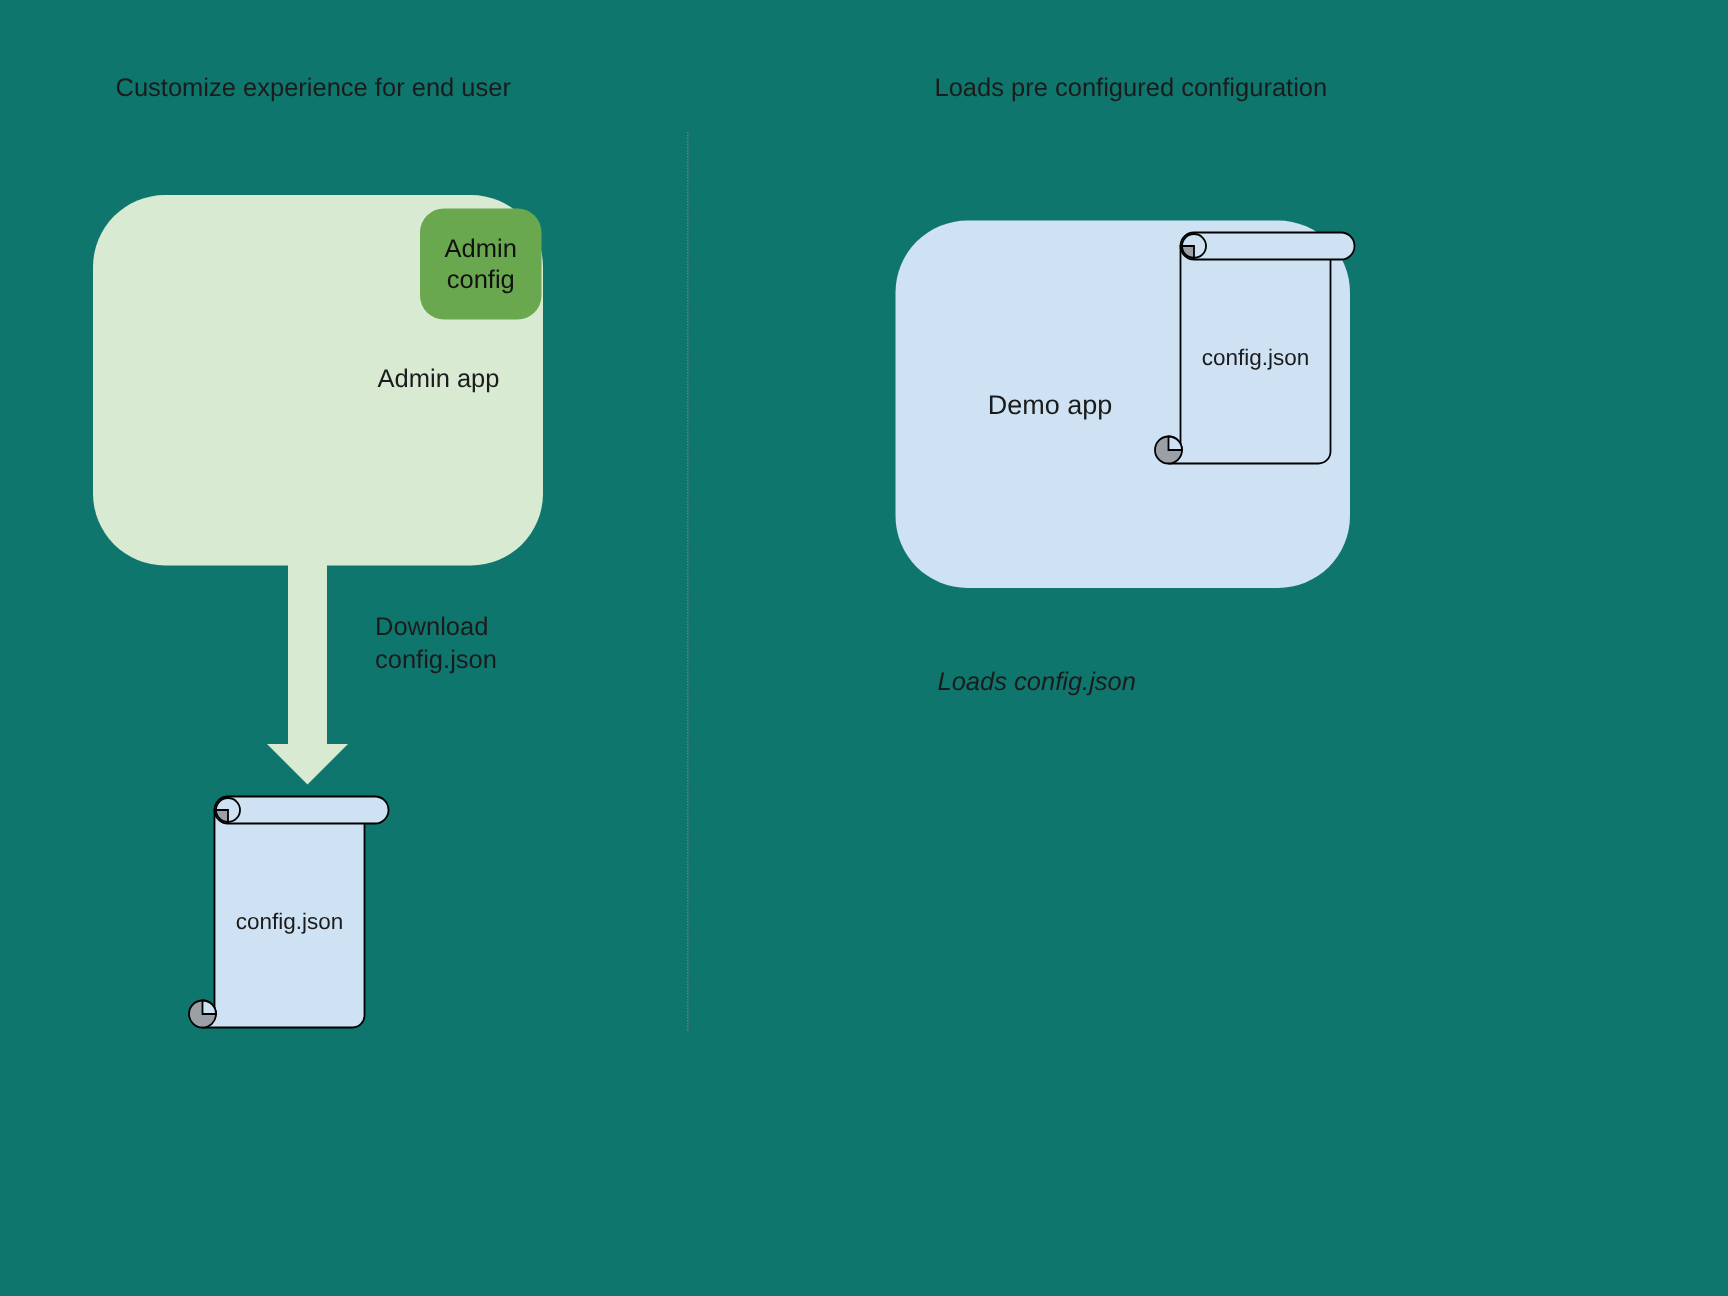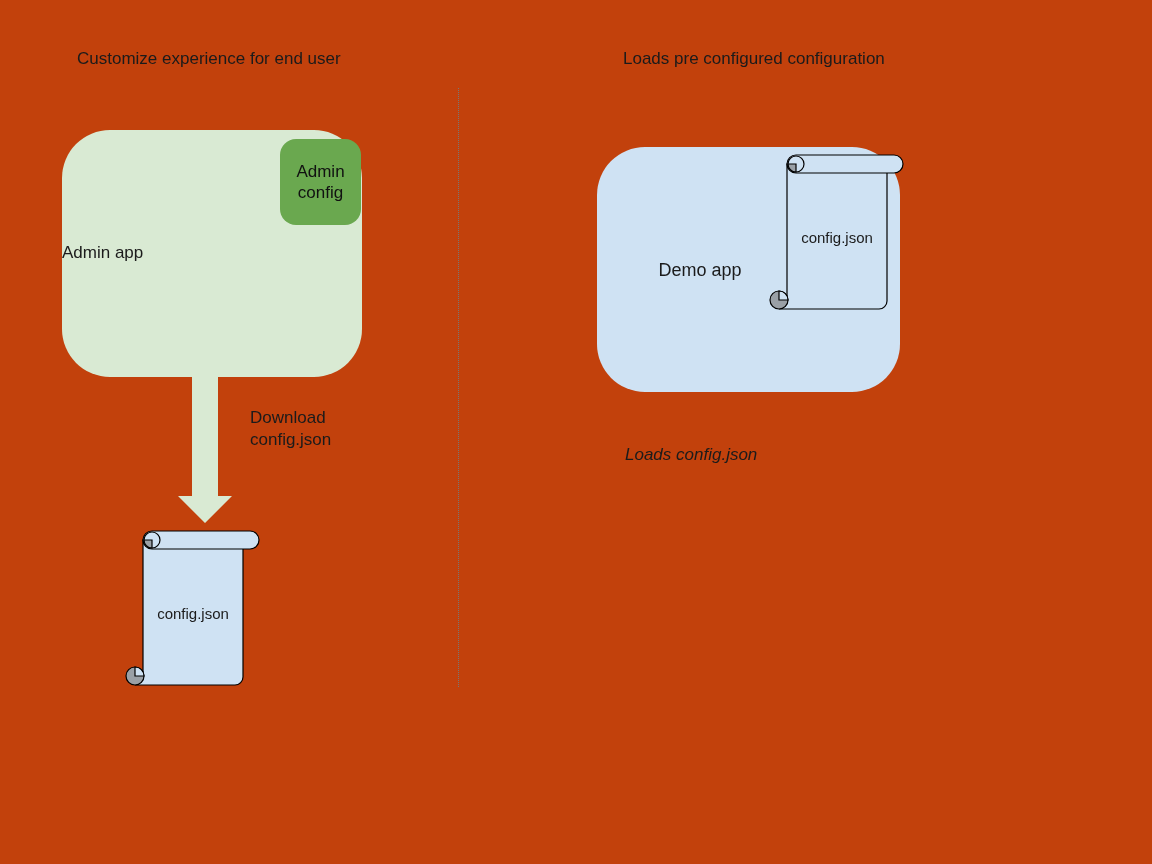--- a/index.html
+++ b/index.html
@@ -1,31 +1,31 @@
 <!DOCTYPE html>
 <html><head>
 <meta charset="utf-8">
 <style>
   html,body{margin:0;padding:0;background:#ffffff;}
   .canvas{
     position:relative;
     width:1152px;height:864px;
-    background:#c2410c;
+    background:#0f766e;
     font-family:"Liberation Sans",sans-serif;
     color:#1b1b1b;
     overflow:hidden;
   }
   .abs{position:absolute;}
   .title{font-size:17px;line-height:21px;white-space:nowrap;}
   .caption{font-size:17px;line-height:22px;white-space:nowrap;}
   .app-box{border-radius:48px;}
   #admin-box{left:62px;top:130px;width:300px;height:247px;background:#d9ead3;}
-  #admin-box-label{left:62px;top:243px;width:271px;text-align:left;font-size:17px;}
+  #admin-box-label{left:62px;top:243px;width:271px;text-align:right;font-size:17px;}
   #admin-panel{
-    left:280px;top:139px;width:81px;height:86px;
+    left:280px;top:139px;width:81px;height:74px;
     background:#6aa84f;border-radius:16px;
     display:flex;flex-direction:column;align-items:center;justify-content:center;
     font-size:17px;line-height:21px;text-align:center;color:#111111;
   }
   #demo-box{left:597px;top:147px;width:303px;height:245px;background:#cfe2f3;}
   #demo-box-label{left:597px;top:260px;width:206px;text-align:center;font-size:18px;}
   #arrow-svg{left:178px;top:376px;}
   #arrow-label{left:250px;top:407px;font-size:17px;line-height:22px;}
   #left-caption-title{left:77px;top:48px;}
   #right-caption-title{left:623px;top:48px;}

